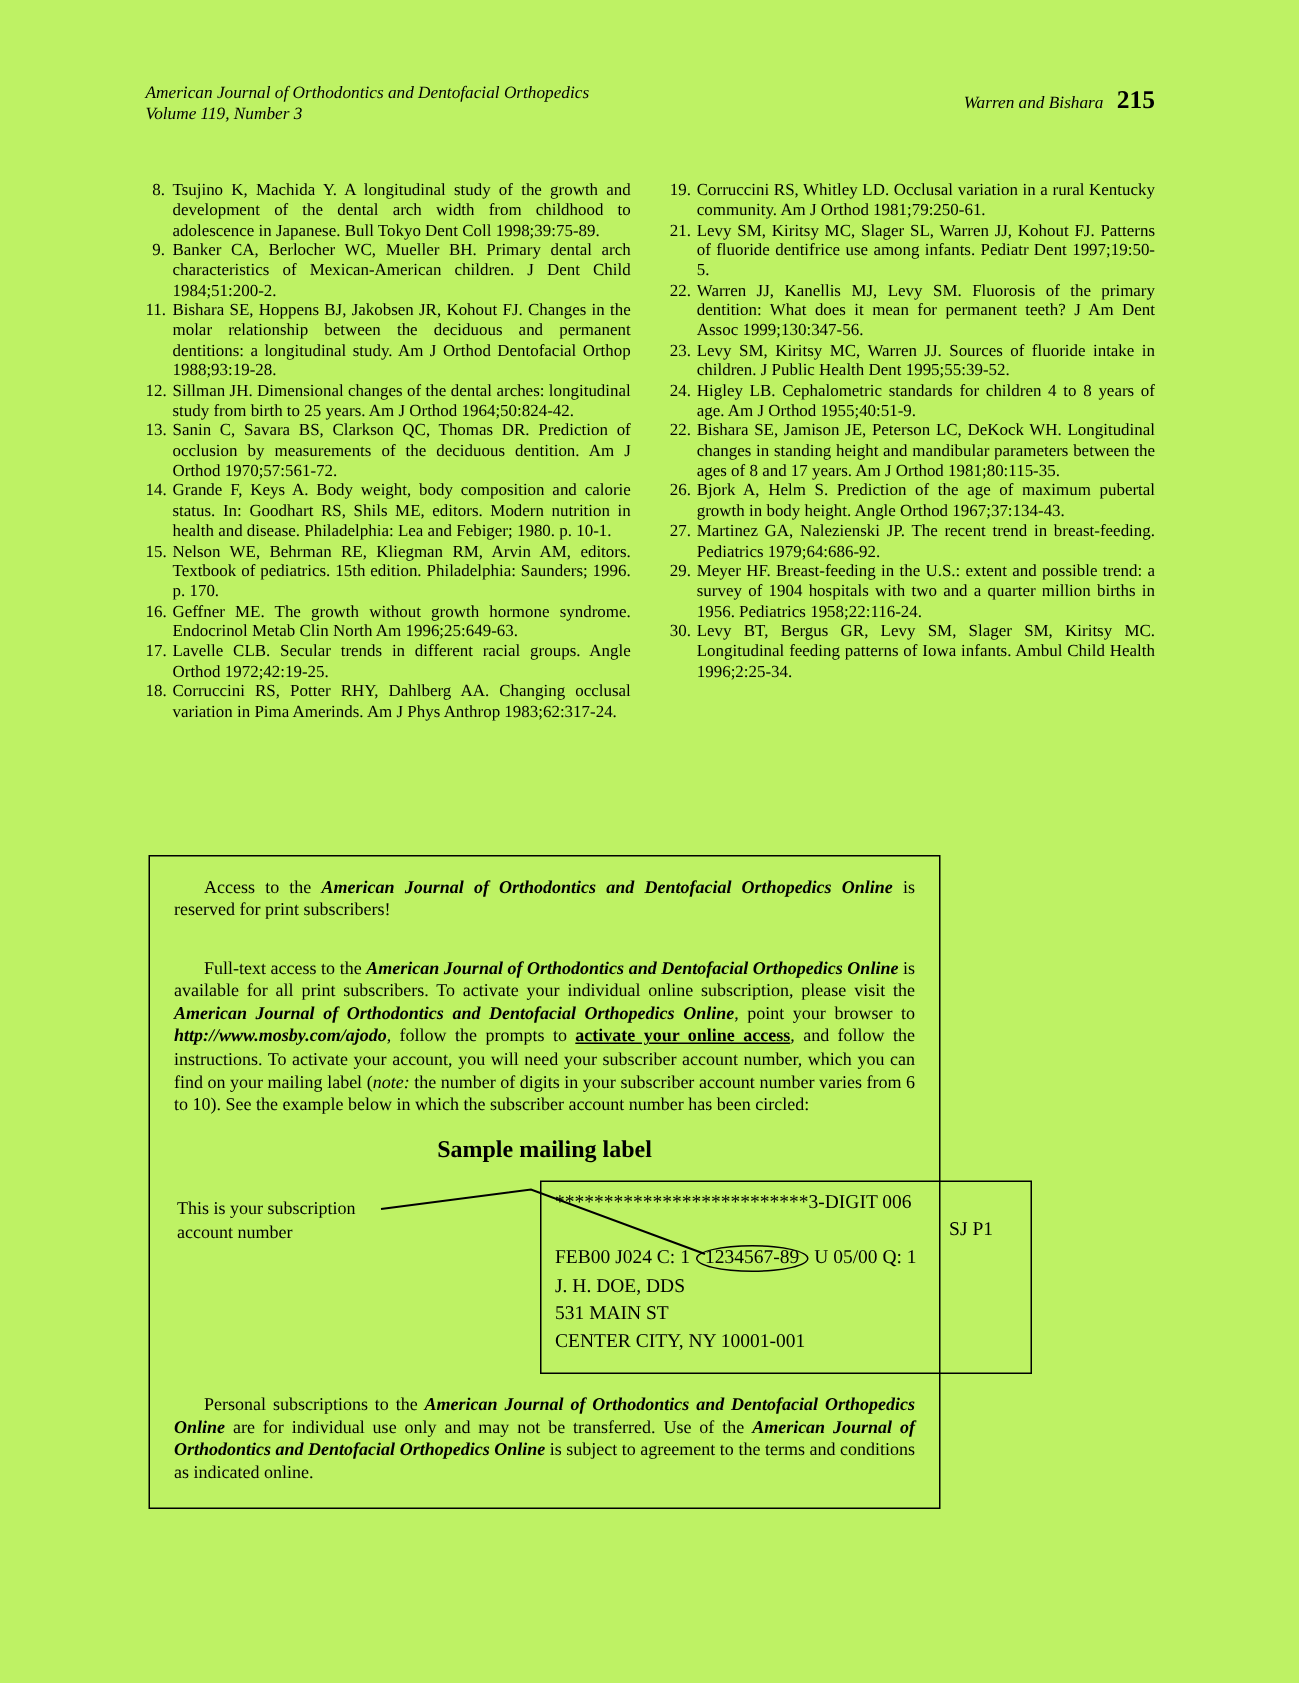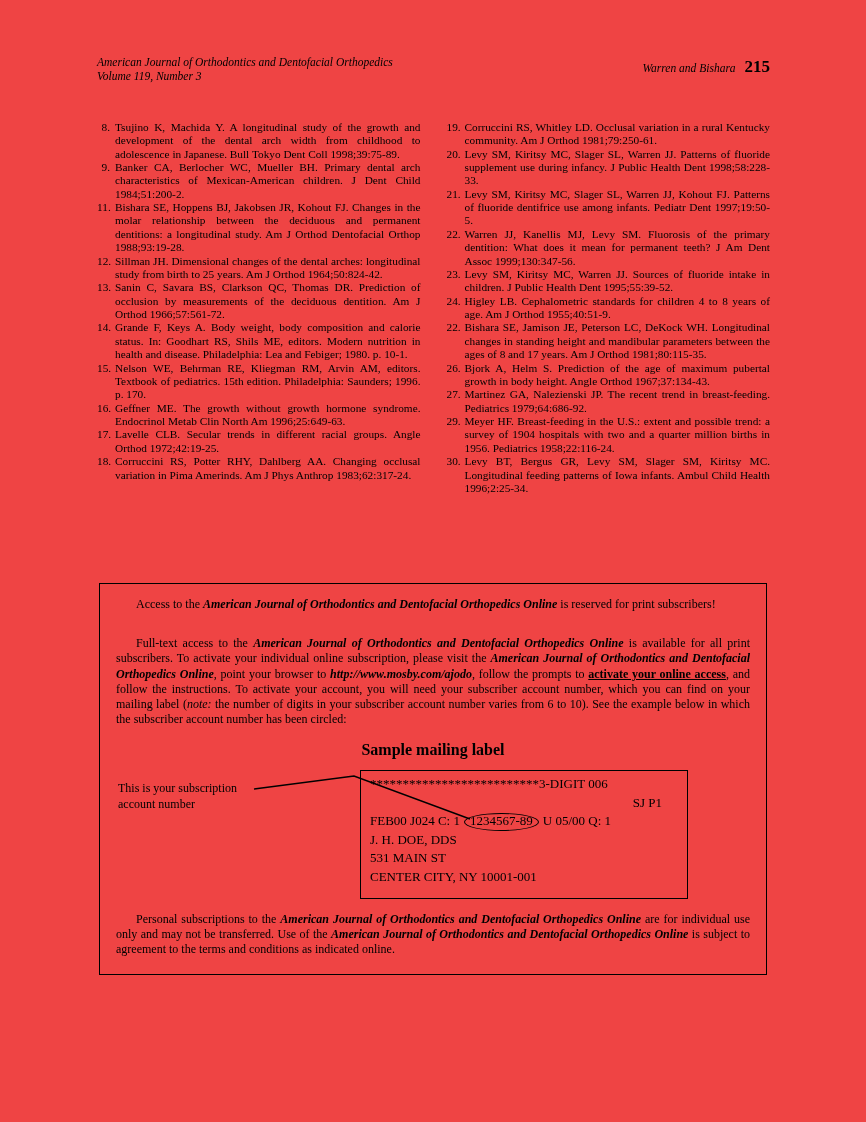--- a/index.html
+++ b/index.html
@@ -1,18 +1,18 @@
 <!DOCTYPE html>
 <html><head>
 <meta charset="utf-8">
 <style>
   * { box-sizing: border-box; }
   html, body { margin: 0; padding: 0; background: #e8e8e8; }
   .page {
-    width: 866px; height: 1122px; margin: 0 auto; background: #ef4444;
+    width: 866px; height: 1122px; margin: 0 auto; background: #bef264;
     position: relative; overflow: hidden; color: #000;
     font-family: "Liberation Serif", "DejaVu Serif", serif;
   }
   .content { padding: 55px 96px 0 97px; }
 
   
   .page-header { display: flex; justify-content: space-between; align-items: flex-start; font-size: 11.5px; line-height: 1.25; }
   .header-left { font-style: italic; }
   .header-right { white-space: nowrap; padding-top: 1px; }
   .authors { font-style: italic; }
@@ -20,21 +20,21 @@
 
   
   .references { display: flex; gap: 26px; margin-top: 37px; font-size: 11.3px; line-height: 1.185; }
   .ref-col { flex: 1 1 0; min-width: 0; }
   .ref-item { display: flex; }
   .ref-num { flex: none; width: 18px; text-align: right; padding-right: 5px; }
   .ref-text { flex: 1 1 0; text-align: justify; }
 
   
   .notice-box {
-    margin: 88px 0 0 2px; width: 668px; border: 1.5px solid #000;
+    margin: 88px 0 0 2px; width: 528px; border: 1.5px solid #000;
     padding: 13px 16px 16px 16px; font-size: 12px; line-height: 1.26;
   }
   .notice-p { margin: 0; text-align: justify; text-indent: 20px; }
   .notice-p + .notice-p { margin-top: 24px; }
   .seg-n { }
   .seg-bi { font-weight: bold; font-style: italic; }
   .seg-i { font-style: italic; }
   .seg-bu { font-weight: bold; text-decoration: underline; }
 
   .sample-title { text-align: center; font-weight: bold; margin: 13px 0 10px 0; font-size: 16px; }
@@ -85,21 +85,21 @@
           <div class="ref-item">
             <span class="ref-num">11.</span>
             <span class="ref-text">Bishara SE, Hoppens BJ, Jakobsen JR, Kohout FJ. Changes in the molar relationship between the deciduous and permanent dentitions: a longitudinal study. Am J Orthod Dentofacial Orthop 1988;93:19-28.</span>
           </div>
           <div class="ref-item">
             <span class="ref-num">12.</span>
             <span class="ref-text">Sillman JH. Dimensional changes of the dental arches: longitudinal study from birth to 25 years. Am J Orthod 1964;50:824-42.</span>
           </div>
           <div class="ref-item">
             <span class="ref-num">13.</span>
-            <span class="ref-text">Sanin C, Savara BS, Clarkson QC, Thomas DR. Prediction of occlusion by measurements of the deciduous dentition. Am J Orthod 1966;57:561-72.</span>
+            <span class="ref-text">Sanin C, Savara BS, Clarkson QC, Thomas DR. Prediction of occlusion by measurements of the deciduous dentition. Am J Orthod 1970;57:561-72.</span>
           </div>
           <div class="ref-item">
             <span class="ref-num">14.</span>
             <span class="ref-text">Grande F, Keys A. Body weight, body composition and calorie status. In: Goodhart RS, Shils ME, editors. Modern nutrition in health and disease. Philadelphia: Lea and Febiger; 1980. p. 10-1.</span>
           </div>
           <div class="ref-item">
             <span class="ref-num">15.</span>
             <span class="ref-text">Nelson WE, Behrman RE, Kliegman RM, Arvin AM, editors. Textbook of pediatrics. 15th edition. Philadelphia: Saunders; 1996. p. 170.</span>
           </div>
           <div class="ref-item">
@@ -112,24 +112,20 @@
           </div>
           <div class="ref-item">
             <span class="ref-num">18.</span>
             <span class="ref-text">Corruccini RS, Potter RHY, Dahlberg AA. Changing occlusal variation in Pima Amerinds. Am J Phys Anthrop 1983;62:317-24.</span>
           </div>
         </div>
       <div class="ref-col">
           <div class="ref-item">
             <span class="ref-num">19.</span>
             <span class="ref-text">Corruccini RS, Whitley LD. Occlusal variation in a rural Kentucky community. Am J Orthod 1981;79:250-61.</span>
-          </div>
-          <div class="ref-item">
-            <span class="ref-num">20.</span>
-            <span class="ref-text">Levy SM, Kiritsy MC, Slager SL, Warren JJ. Patterns of fluoride supplement use during infancy. J Public Health Dent 1998;58:228-33.</span>
           </div>
           <div class="ref-item">
             <span class="ref-num">21.</span>
             <span class="ref-text">Levy SM, Kiritsy MC, Slager SL, Warren JJ, Kohout FJ. Patterns of fluoride dentifrice use among infants. Pediatr Dent 1997;19:50-5.</span>
           </div>
           <div class="ref-item">
             <span class="ref-num">22.</span>
             <span class="ref-text">Warren JJ, Kanellis MJ, Levy SM. Fluorosis of the primary dentition: What does it mean for permanent teeth? J Am Dent Assoc 1999;130:347-56.</span>
           </div>
           <div class="ref-item">

